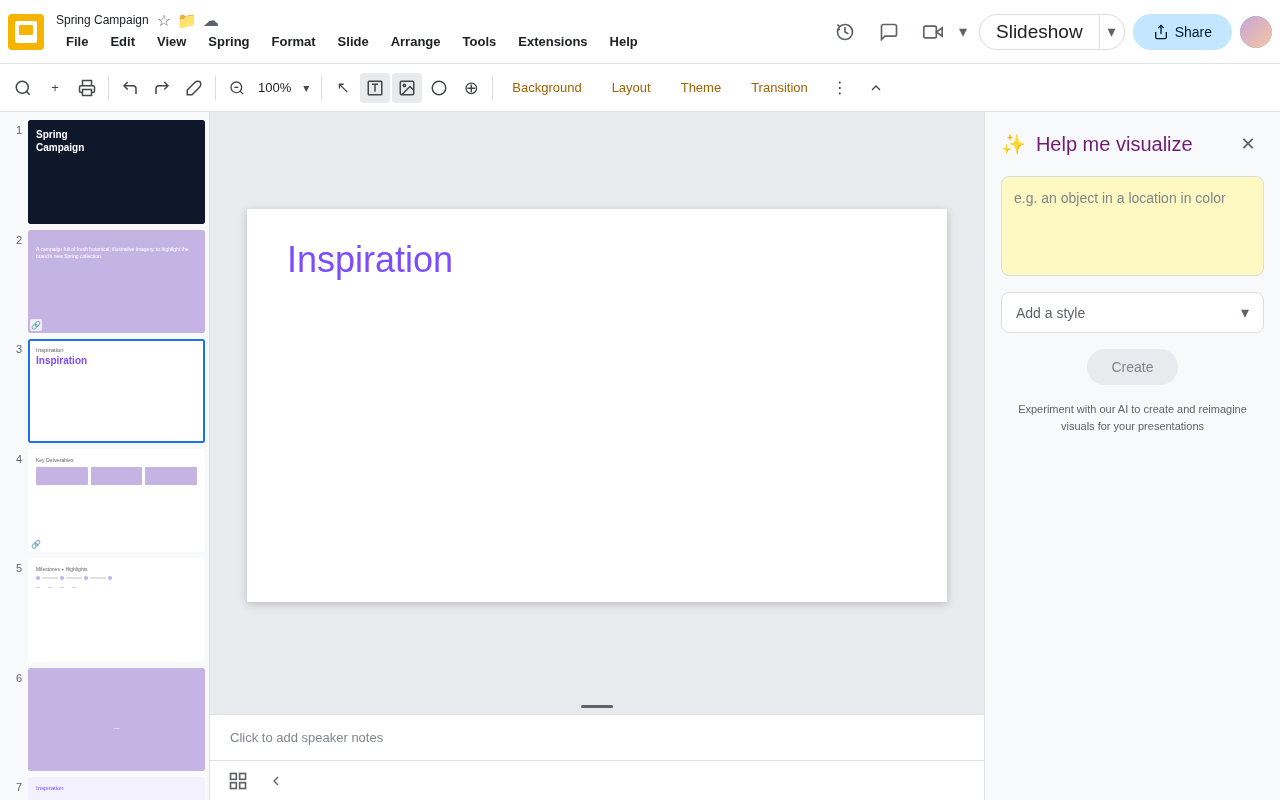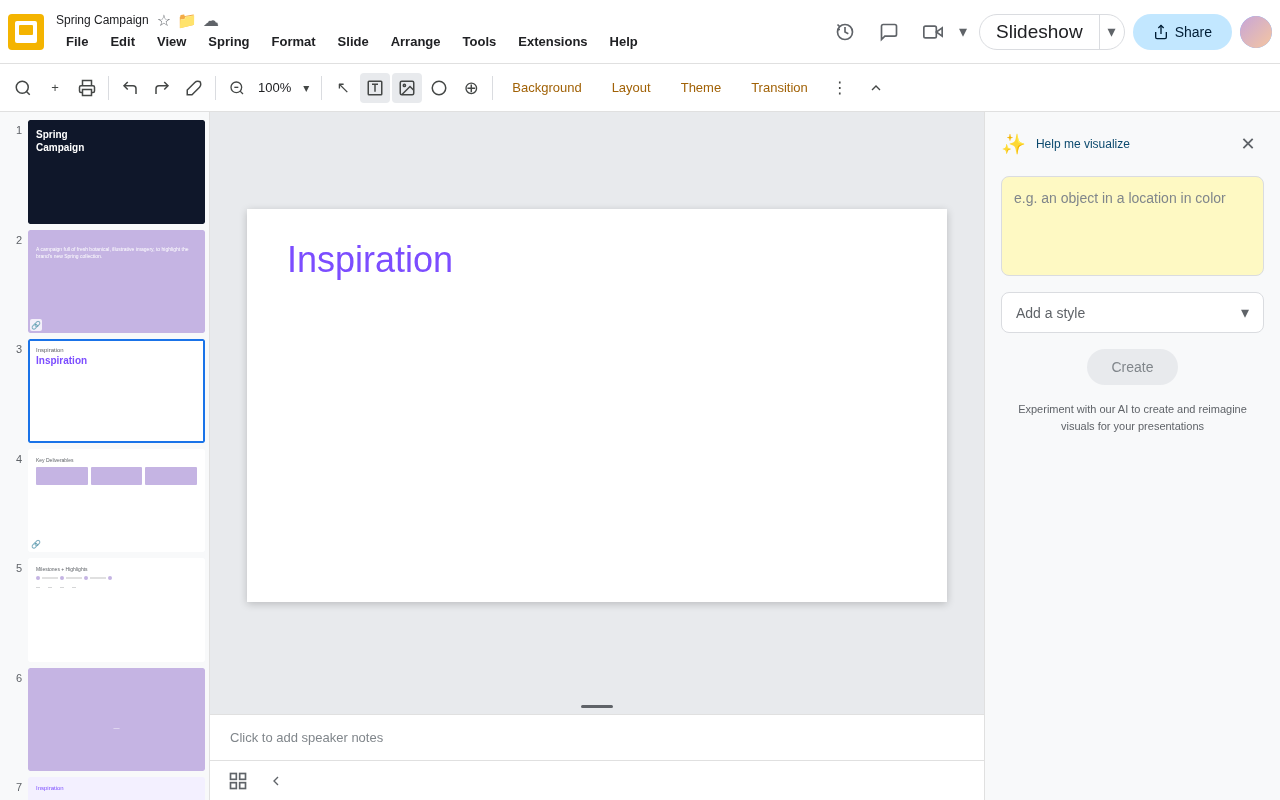--- a/index.html
+++ b/index.html
@@ -405,23 +405,23 @@
     .right-panel-title-row {
       display: flex;
       align-items: center;
       gap: 10px;
     }
     .wand-icon {
       font-size: 20px;
       color: #444746;
     }
     .right-panel-title {
-      font-size: 12px;
+      font-size: 20px;
       font-weight: 500;
-      color: #0c4a6e;
+      color: #701a75;
     }
     .close-btn {
       width: 32px; height: 32px;
       border-radius: 50%;
       display: flex; align-items: center; justify-content: center;
       cursor: pointer;
       color: #5f6368;
       font-size: 18px;
     }
     .right-panel-body {

